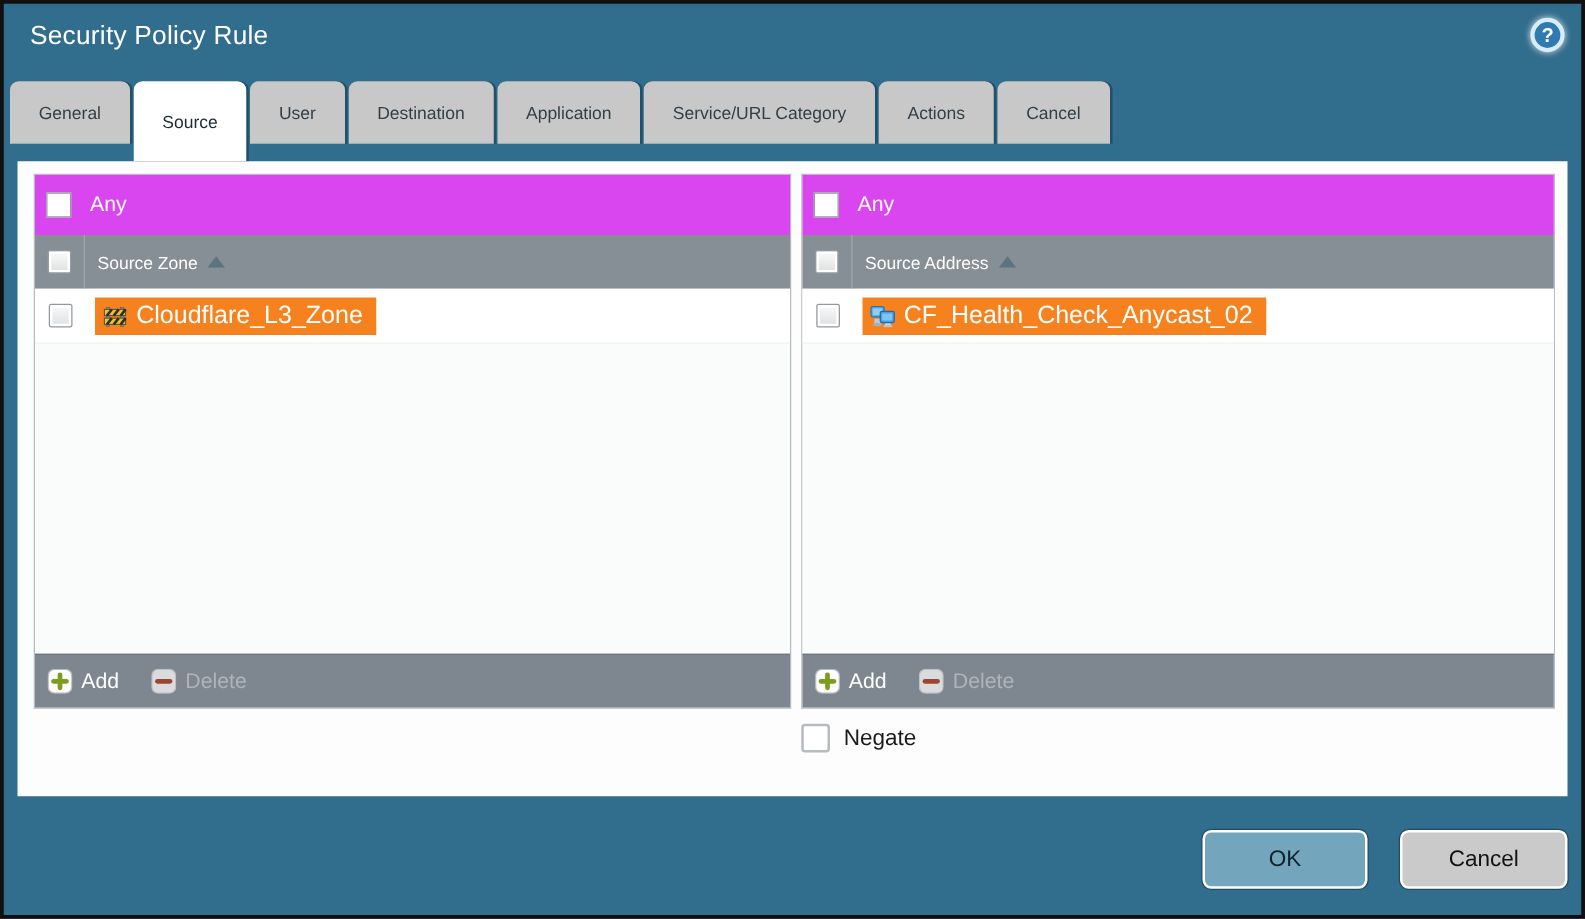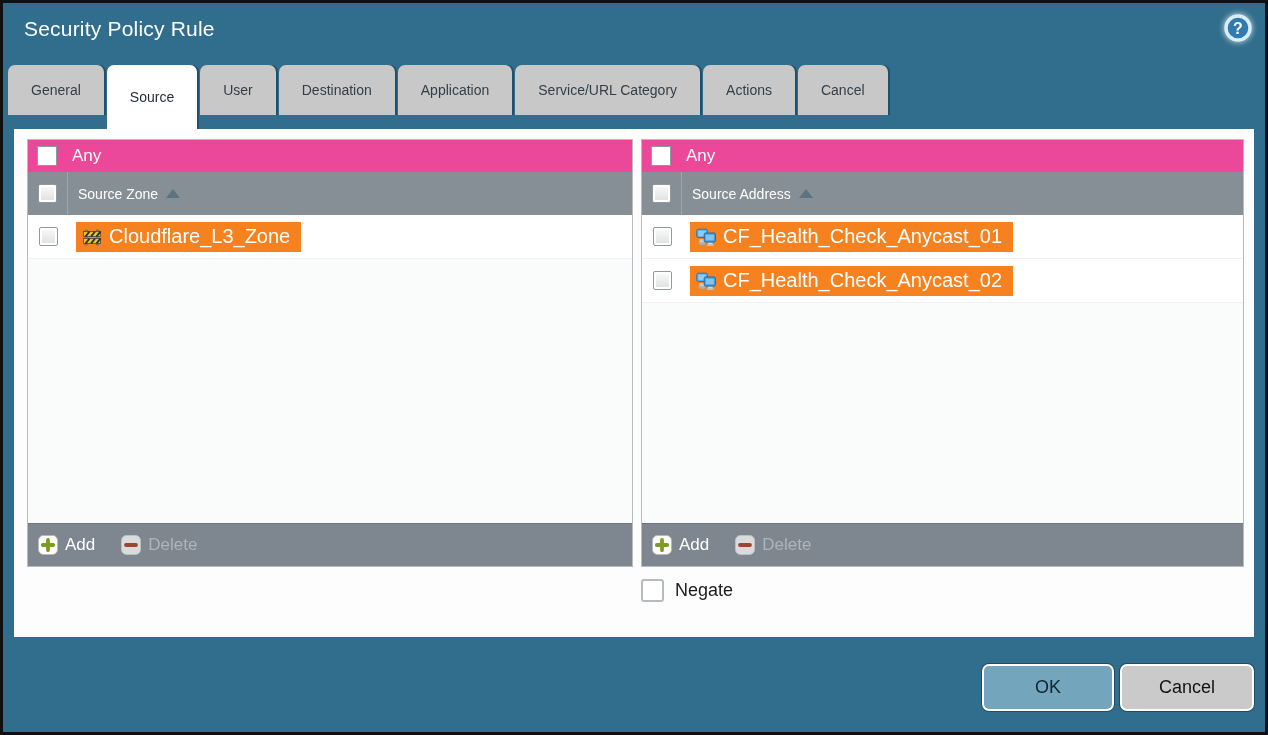--- a/index.html
+++ b/index.html
@@ -31,21 +31,21 @@
     position:absolute; left:11px; right:11px; top:126px; height:508px;
     background:#fdfdfd; z-index:2;
   }
 
   
   .panel{ position:absolute; top:10px; height:428px; border:1px solid #b6bcc0;
           display:flex; flex-direction:column; background:#fafbfb; }
   .panel.left{ left:13px; width:606px; }
   .panel.right{ left:627px; width:603px; }
 
-  .any-header{ height:32px; background:#ec4899; display:flex; align-items:center; padding-left:9px; flex:0 0 auto; }
+  .any-header{ height:48px; background:#d946ef; display:flex; align-items:center; padding-left:9px; flex:0 0 auto; }
   .any-label{ color:#ffffff; font-size:17px; margin-left:15px; }
 
   .col-header{ height:43px; background:#868f95; display:flex; align-items:center; flex:0 0 auto; }
   .cb-cell{ width:40px; display:flex; justify-content:center; align-items:center; align-self:stretch; }
   .col-header .cb-cell{ border-right:1px solid #a0a7ac; }
   .col-title{ color:#ffffff; font-size:14px; margin-left:10px; }
   .sort-arrow{ width:0; height:0; margin-left:8px;
     border-left:7px solid transparent; border-right:7px solid transparent;
     border-bottom:9px solid #5c7380; display:inline-block; }
 
@@ -74,21 +74,21 @@
 
   .negate-row{ position:absolute; left:627px; top:450px; display:flex; align-items:center; }
   .negate-label{ font-size:18px; color:#1b1b1b; margin-left:11px; }
 
   
   .dlg-btn{
     position:absolute; top:661px; height:47px; border:2px solid #ffffff; border-radius:7px;
     font-size:18px; font-family:"Liberation Sans", sans-serif; cursor:pointer;
     box-shadow:0 0 0 1px rgba(0,0,0,.3);
   }
-  .btn-ok{ left:959px; width:132px; background:#73a6bc; color:#0f2430;margin-left:20px; }
+  .btn-ok{ left:959px; width:132px; background:#73a6bc; color:#0f2430; }
   .btn-cancel{ left:1101px; width:134px; background:#cacaca; color:#121212;margin-left:16px; }
 </style>
 </head>
 <body>
 
 <div class="window">
 
   <div class="title">Security Policy Rule</div>
 
   <div class="help">
@@ -188,38 +188,20 @@
             <svg viewBox="0 0 20 18" width="20" height="18">
               <rect x="3.5" y="11" width="5" height="4" fill="#b9cdd9"></rect>
               <rect x="0.8" y="1.2" width="10.5" height="8.3" rx="1.4" fill="#5db0ea" stroke="#2a74ad"></rect>
               <rect x="2.4" y="2.8" width="7.3" height="5.1" rx="0.7" fill="#8ecdf5"></rect>
               <ellipse cx="6" cy="15.6" rx="3.6" ry="1.4" fill="#9fb3bf"></ellipse>
               <rect x="12" y="14.2" width="4.6" height="3" fill="#cdd7de"></rect>
               <rect x="8.2" y="5" width="11.2" height="9" rx="1.4" fill="#47a2e5" stroke="#1f6aa8"></rect>
               <rect x="9.8" y="6.7" width="8" height="5.6" rx="0.7" fill="#7fc4f2"></rect>
               <ellipse cx="14.3" cy="17" rx="3.8" ry="1" fill="#b7c3cb"></ellipse>
             </svg>
-            <span>CF_Health_Check_Anycast_01</span>
-          </span>
-        </div>
-        <div class="row">
-          <span class="cb-cell">
-              <span class="cb cb-std"></span>
-            </span>
-          <span class="chip">
-            <svg viewBox="0 0 20 18" width="20" height="18">
-              <rect x="3.5" y="11" width="5" height="4" fill="#b9cdd9"></rect>
-              <rect x="0.8" y="1.2" width="10.5" height="8.3" rx="1.4" fill="#5db0ea" stroke="#2a74ad"></rect>
-              <rect x="2.4" y="2.8" width="7.3" height="5.1" rx="0.7" fill="#8ecdf5"></rect>
-              <ellipse cx="6" cy="15.6" rx="3.6" ry="1.4" fill="#9fb3bf"></ellipse>
-              <rect x="12" y="14.2" width="4.6" height="3" fill="#cdd7de"></rect>
-              <rect x="8.2" y="5" width="11.2" height="9" rx="1.4" fill="#47a2e5" stroke="#1f6aa8"></rect>
-              <rect x="9.8" y="6.7" width="8" height="5.6" rx="0.7" fill="#7fc4f2"></rect>
-              <ellipse cx="14.3" cy="17" rx="3.8" ry="1" fill="#b7c3cb"></ellipse>
-            </svg>
             <span>CF_Health_Check_Anycast_02</span>
           </span>
         </div>
       </div>
       <div class="panel-footer">
         <span class="bar-btn">
           <svg viewBox="0 0 20 20" width="20" height="20">
             <rect x="0.5" y="0.5" width="19" height="19" rx="5" fill="#fdfdfd" stroke="#b4b9bc"></rect>
             <path d="M10 4.8v10.4M4.8 10h10.4" stroke="#7d9d21" stroke-width="3.8" stroke-linecap="round"></path>
           </svg>

